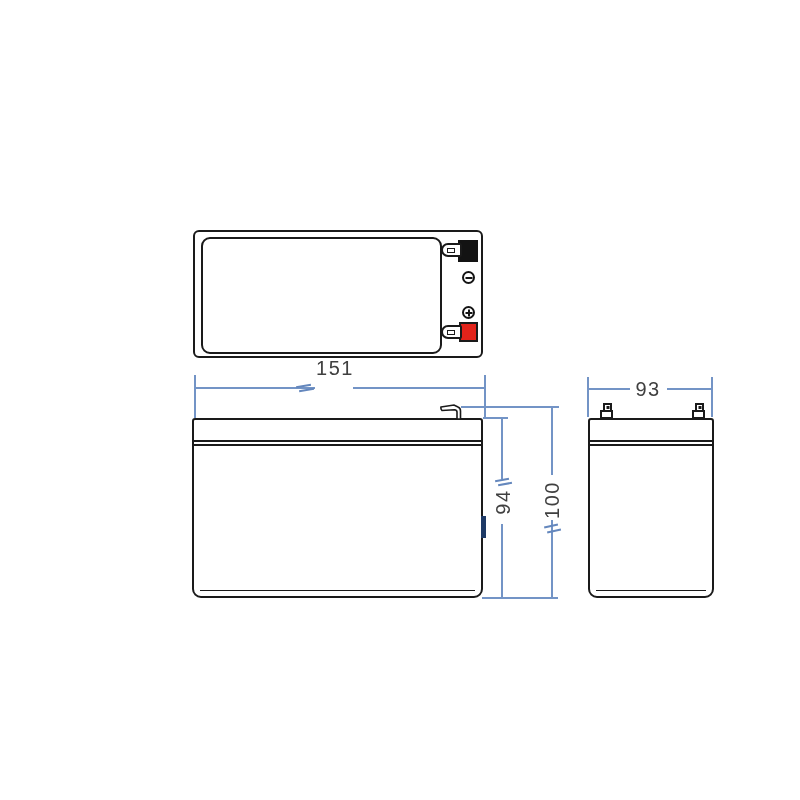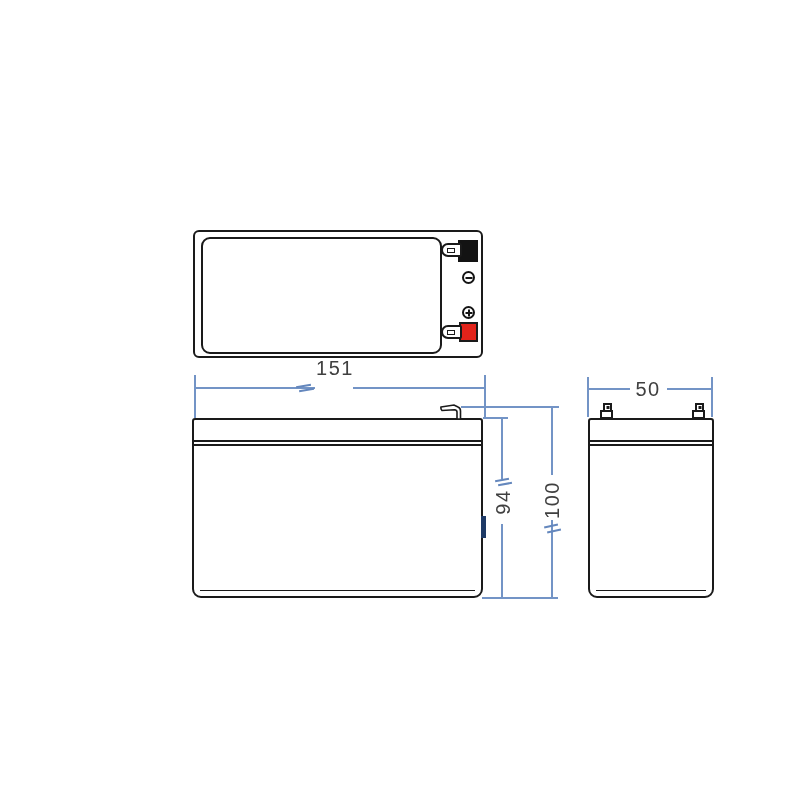--- a/index.html
+++ b/index.html
@@ -151,15 +151,15 @@
   <div class="abs dim d100-line-a"></div>
   <div class="abs dim d100-line-b"></div>
   <div class="abs tick tick-v d100-t1"></div>
   <div class="abs tick tick-v d100-t2"></div>
   <div class="abs dim-label v-label d100-label">100</div>
 
   <div class="abs dim d65-ext-l"></div>
   <div class="abs dim d65-ext-r"></div>
   <div class="abs dim d65-line-a"></div>
   <div class="abs dim d65-line-b"></div>
-  <div class="abs dim-label h-label d65-label">50</div>
+  <div class="abs dim-label h-label d65-label">93</div>
 
 </div>
 
 </body></html>

